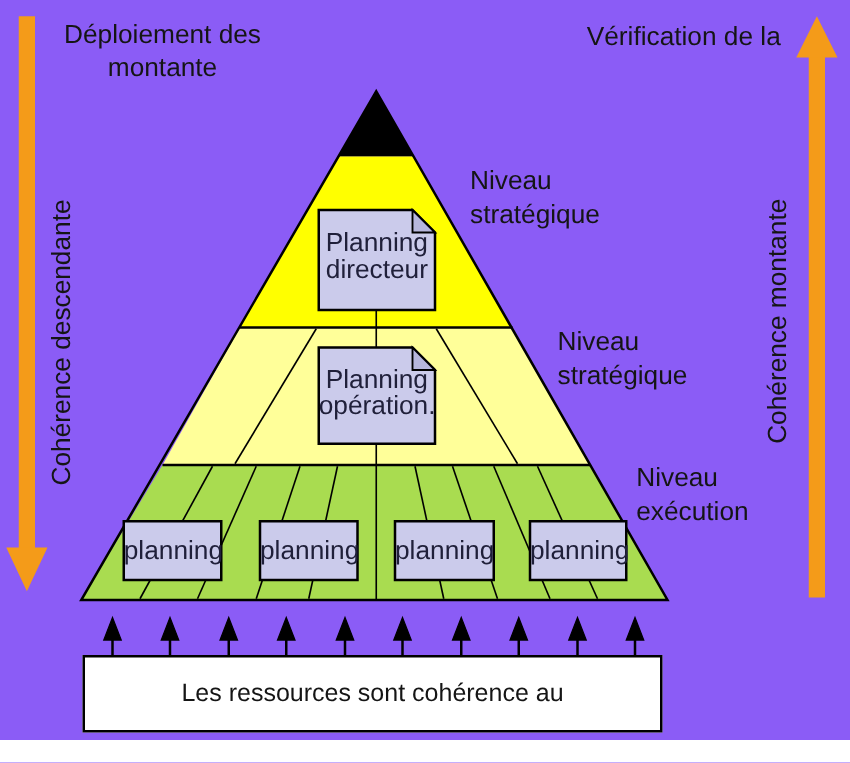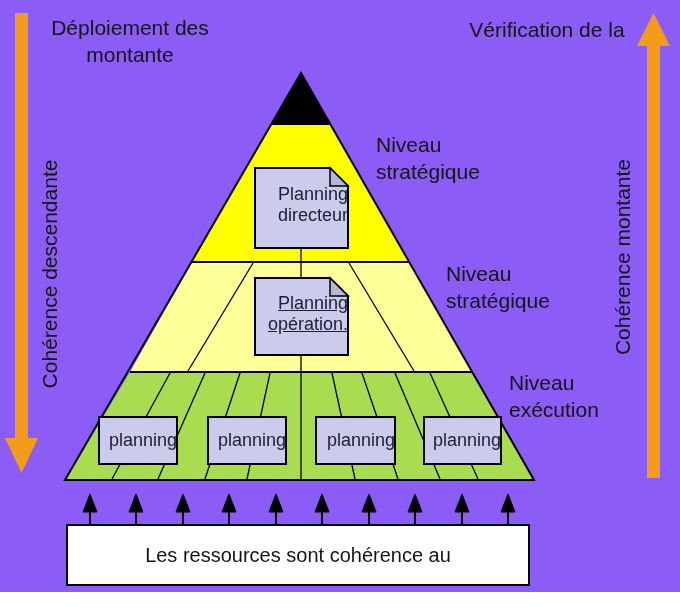--- a/index.html
+++ b/index.html
@@ -9,21 +9,21 @@
   }
   #diagram-svg{position:absolute;left:0;top:0;}
   .lbl{position:absolute;font-size:21px;line-height:27px;color:#151515;}
   .lbl .ln{display:block;}
   .center{text-align:center;}
   .vtext{
     position:absolute;font-size:21px;line-height:24px;color:#151515;
     transform-origin:0 0;transform:rotate(-90deg);text-align:center;white-space:nowrap;
   }
   .doc-text{
-    position:absolute;font-size:18px;line-height:21px;color:#20203a;text-align:right;
+    position:absolute;font-size:21px;line-height:21px;color:#20203a;text-align:center;
   }
   .note-box{
     position:absolute;left:66px;top:524px;width:460px;height:58px;
     background:#ffffff;border:2.5px solid #000;
     display:flex;flex-direction:column;justify-content:center;
     font-size:20px;line-height:29px;text-align:center;color:#151515;
   }
 </style>
 </head>
 <body>
@@ -151,21 +151,21 @@
   <div class="lbl" style="left:509px;top:369px;width:120px;">
     <span class="ln">Niveau</span>
     <span class="ln">exécution</span>
   </div>
 
   <div class="doc-text" style="left:255px;top:184px;width:93px;">
     <span class="ln">Planning</span>
     <span class="ln">directeur</span>
   </div>
 
-  <div class="doc-text" style="left:255px;top:293px;width:93px;text-decoration:underline;">
+  <div class="doc-text" style="left:255px;top:293px;width:93px;">
     <span class="ln">Planning</span>
     <span class="ln">opération.</span>
   </div>
 
   <div class="doc-text" style="left:99px;top:430px;width:78px;">planning</div>
   <div class="doc-text" style="left:208px;top:430px;width:78px;">planning</div>
   <div class="doc-text" style="left:316px;top:430px;width:79px;">planning</div>
   <div class="doc-text" style="left:424px;top:430px;width:77px;">planning</div>
 
   <div class="note-box">

